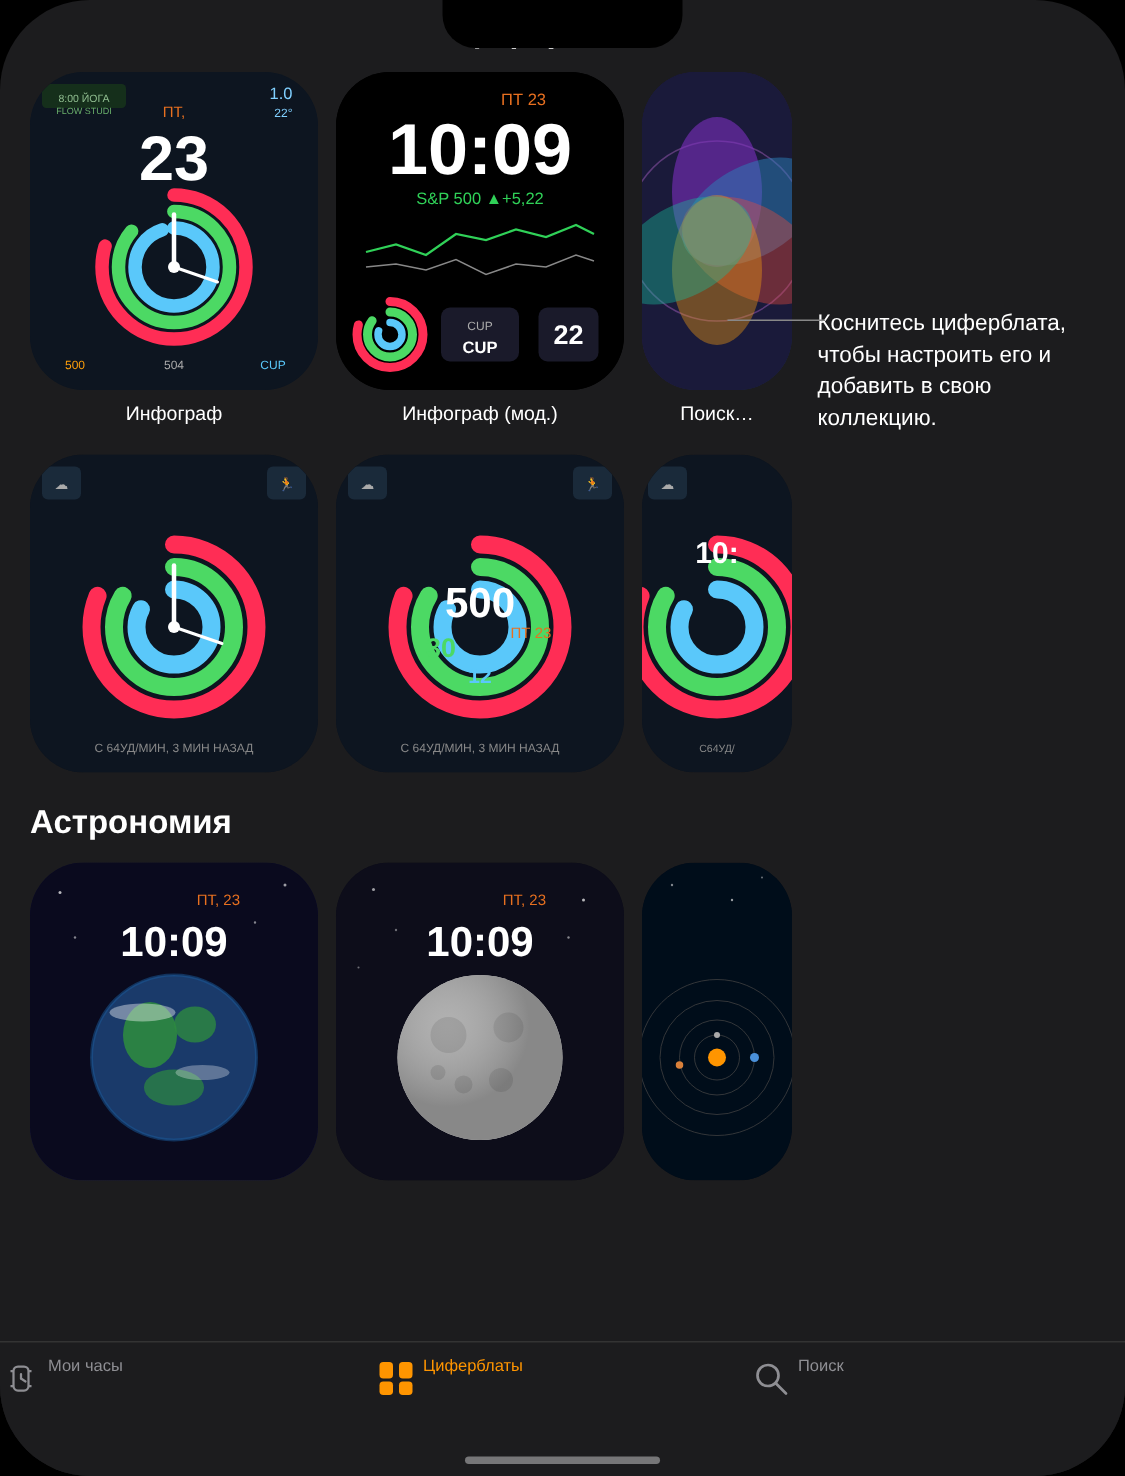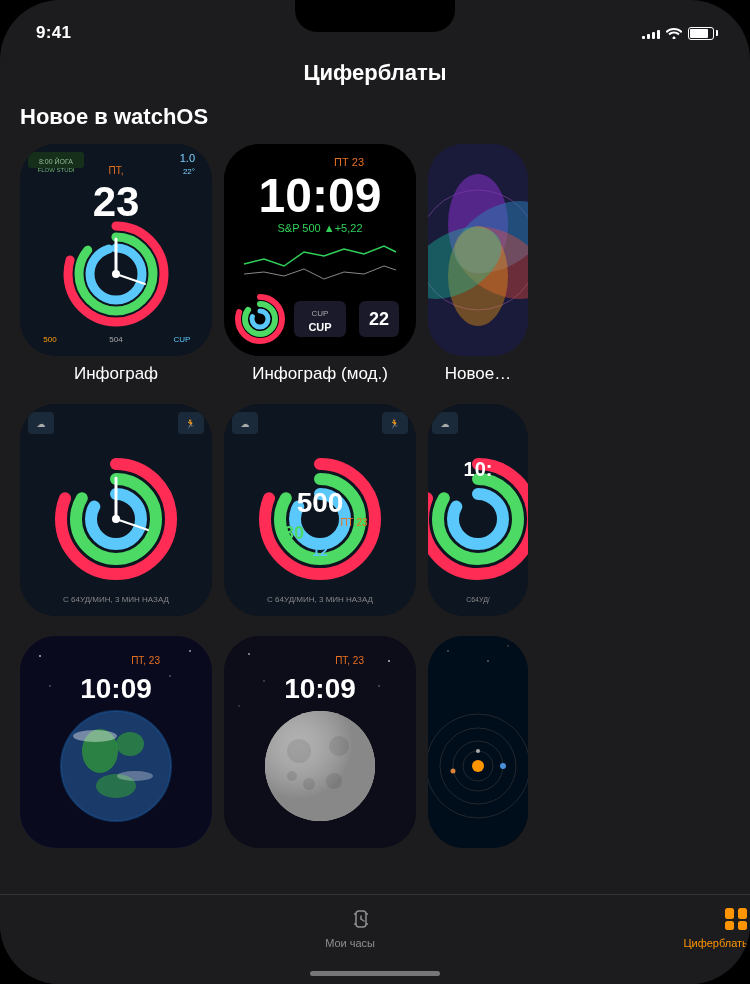--- a/index.html
+++ b/index.html
@@ -144,21 +144,21 @@
       width: 192px;
       height: 212px;
       border-radius: 36px;
       overflow: hidden;
       position: relative;
       background: #1a1a2e;
     }
 
     .watch-face-label {
       color: #fff;
-      font-size: 17px;
+      font-size: 13px;
       margin-top: 8px;
       text-align: right;
     }
 
     
     .face-infograph {
       background: radial-gradient(ellipse at center, #1e2a3a 0%, #0d1520 100%);
     }
 
     .face-infograph-mod {
@@ -225,22 +225,22 @@
       background: #1c1c1e;
       border-top: 1px solid #333;
       display: flex;
       align-items: flex-start;
       justify-content: space-around;
       padding-top: 10px;
     }
 
     .tab-item {
       display: flex;
-      flex-direction: column;
-      align-items: flex-end;
+      flex-direction: row;
+      align-items: flex-start;
       gap: 4px;
       flex: 1;
     }
 
     .tab-icon {
       width: 28px;
       height: 28px;
       display: flex;
       align-items: center;
       justify-content: center;
@@ -280,48 +280,25 @@
       overflow: hidden;
     }
   </style>
 </head>
 <body>
 
 <div class="phone-frame">
 
   <div class="notch"></div>
 
-  <div class="status-bar">
-    <span class="status-time">9:41</span>
-    <div class="status-icons">
-
-      <div class="signal-bars">
-        <div class="signal-bar" style="height:3px"></div>
-        <div class="signal-bar" style="height:5px"></div>
-        <div class="signal-bar" style="height:7px"></div>
-        <div class="signal-bar" style="height:9px"></div>
-      </div>
-
-      <svg width="16" height="12" viewBox="0 0 16 12" fill="white">
-        <path d="M8 9.5C8.83 9.5 9.5 10.17 9.5 11S8.83 12.5 8 12.5 6.5 11.83 6.5 11 7.17 9.5 8 9.5z"></path>
-        <path d="M8 6.5C9.66 6.5 11.16 7.17 12.24 8.25l1.42-1.42C12.05 5.21 10.12 4.5 8 4.5S3.95 5.21 2.34 6.83l1.42 1.42C4.84 7.17 6.34 6.5 8 6.5z"></path>
-        <path d="M8 3C10.76 3 13.24 4.08 15.07 5.9l1.41-1.41C14.45 2.27 11.39 1 8 1S1.55 2.27-.48 4.49L.93 5.9C2.76 4.08 5.24 3 8 3z"></path>
-      </svg>
-
-      <div class="battery-icon">
-        <div class="battery-fill"></div>
-      </div>
-    </div>
-  </div>
 
   <div class="page-title">Циферблаты</div>
 
   <div class="main-content">
 
-    <div class="section-header">Новое в watchOS</div>
     <div class="faces-row">
 
       <div class="face-item">
         <div class="watch-face face-infograph">
           <svg class="face-svg" viewBox="0 0 192 212" xmlns="http://www.w3.org/2000/svg">
 
             <rect width="192" height="212" fill="#0d1520"></rect>
 
             <text x="96" y="30" fill="#e87020" font-size="10" text-anchor="middle" font-family="Arial">ПТ,</text>
             <text x="96" y="72" fill="white" font-size="42" text-anchor="middle" font-weight="bold" font-family="Arial">23</text>
@@ -384,24 +361,28 @@
             <rect width="100" height="212" fill="#1a1a3a"></rect>
 
             <circle cx="50" cy="106" r="60" fill="none" stroke="#9b59b6" stroke-width="1" opacity="0.5"></circle>
             <ellipse cx="50" cy="80" rx="30" ry="50" fill="#7b2fbe" opacity="0.6" transform="rotate(0 50 106)"></ellipse>
             <ellipse cx="50" cy="80" rx="30" ry="50" fill="#2980b9" opacity="0.5" transform="rotate(60 50 106)"></ellipse>
             <ellipse cx="50" cy="80" rx="30" ry="50" fill="#e74c3c" opacity="0.4" transform="rotate(120 50 106)"></ellipse>
             <ellipse cx="50" cy="80" rx="30" ry="50" fill="#f39c12" opacity="0.4" transform="rotate(180 50 106)"></ellipse>
             <ellipse cx="50" cy="80" rx="30" ry="50" fill="#1abc9c" opacity="0.4" transform="rotate(240 50 106)"></ellipse>
           </svg>
         </div>
-        <span class="watch-face-label">Новое…</span>
-      </div>
-    </div>
-
+        <span class="watch-face-label">Поиск…</span>
+      </div>
+    </div>
+
+    <div class="tooltip-callout">
+      <div class="tooltip-line"></div>
+      <p class="tooltip-text">Коснитесь циферблата, чтобы настроить его и добавить в свою коллекцию.</p>
+    </div>
 
     <div class="faces-row">
 
       <div class="face-item">
         <div class="watch-face face-activity-1">
           <svg class="face-svg" viewBox="0 0 192 212" xmlns="http://www.w3.org/2000/svg">
             <rect width="192" height="212" fill="#0d1520"></rect>
 
             <rect x="8" y="8" width="26" height="22" rx="4" fill="#1a2a3a"></rect>
             <text x="21" y="23" fill="#aaa" font-size="9" text-anchor="middle">☁</text>
@@ -457,20 +438,21 @@
             <circle cx="50" cy="115" r="55" fill="none" stroke="#ff2d55" stroke-width="12" stroke-dasharray="280 65" stroke-linecap="round" transform="rotate(-90 50 115)"></circle>
             <circle cx="50" cy="115" r="40" fill="none" stroke="#4cd964" stroke-width="12" stroke-dasharray="210 41" stroke-linecap="round" transform="rotate(-90 50 115)"></circle>
             <circle cx="50" cy="115" r="25" fill="none" stroke="#5ac8fa" stroke-width="12" stroke-dasharray="130 27" stroke-linecap="round" transform="rotate(-90 50 115)"></circle>
             <text x="50" y="72" fill="white" font-size="20" text-anchor="middle" font-weight="bold">10:</text>
             <text x="50" y="198" fill="#888" font-size="7" text-anchor="middle">С64УД/</text>
           </svg>
         </div>
       </div>
     </div>
 
+    <div class="section-header">Астрономия</div>
     <div class="faces-row">
 
       <div class="face-item">
         <div class="watch-face face-earth">
           <svg class="face-svg" viewBox="0 0 192 212" xmlns="http://www.w3.org/2000/svg">
             <rect width="192" height="212" fill="#0a0a1e"></rect>
 
             <circle cx="20" cy="20" r="1" fill="white" opacity="0.7"></circle>
             <circle cx="170" cy="15" r="1" fill="white" opacity="0.6"></circle>
             <circle cx="150" cy="40" r="0.8" fill="white" opacity="0.5"></circle>
@@ -574,18 +556,27 @@
           <rect x="3" y="3" width="9" height="11" rx="2.5" fill="#ff9500"></rect>
           <rect x="16" y="3" width="9" height="11" rx="2.5" fill="#ff9500"></rect>
           <rect x="3" y="16" width="9" height="9" rx="2.5" fill="#ff9500"></rect>
           <rect x="16" y="16" width="9" height="9" rx="2.5" fill="#ff9500"></rect>
         </svg>
       </div>
       <span class="tab-label active">Циферблаты</span>
     </div>
 
 
+    <div class="tab-item">
+      <div class="tab-icon">
+        <svg width="26" height="26" viewBox="0 0 26 26" fill="none" xmlns="http://www.w3.org/2000/svg">
+          <circle cx="11" cy="11" r="7" stroke="#8e8e93" stroke-width="1.8" fill="none"></circle>
+          <line x1="16" y1="16" x2="23" y2="23" stroke="#8e8e93" stroke-width="1.8" stroke-linecap="round"></line>
+        </svg>
+      </div>
+      <span class="tab-label">Поиск</span>
+    </div>
 
   </div>
 
   <div class="home-indicator"></div>
 
 </div>
 
 </body></html>

